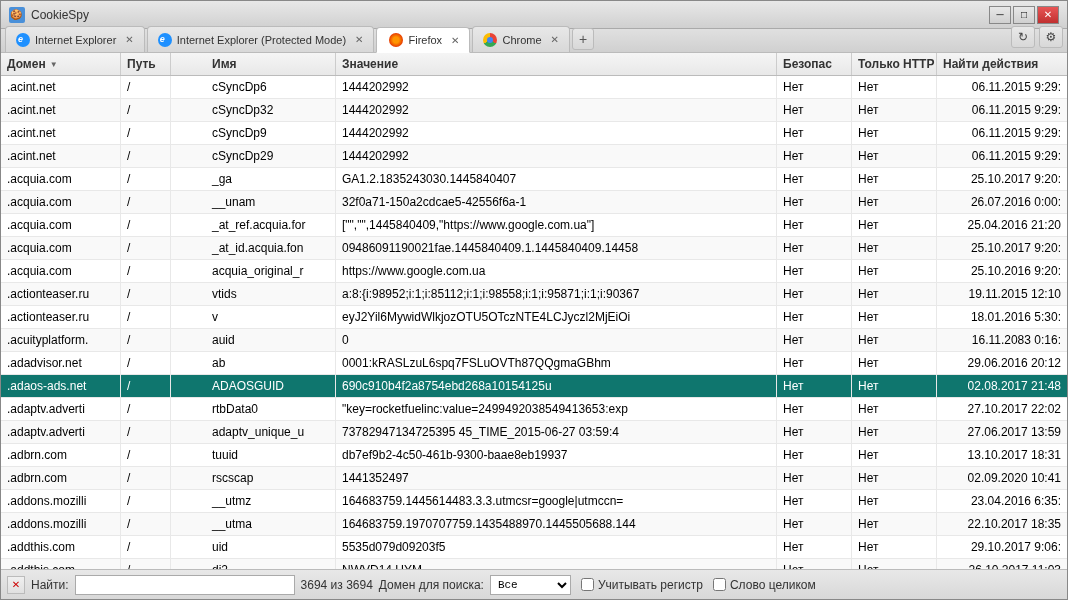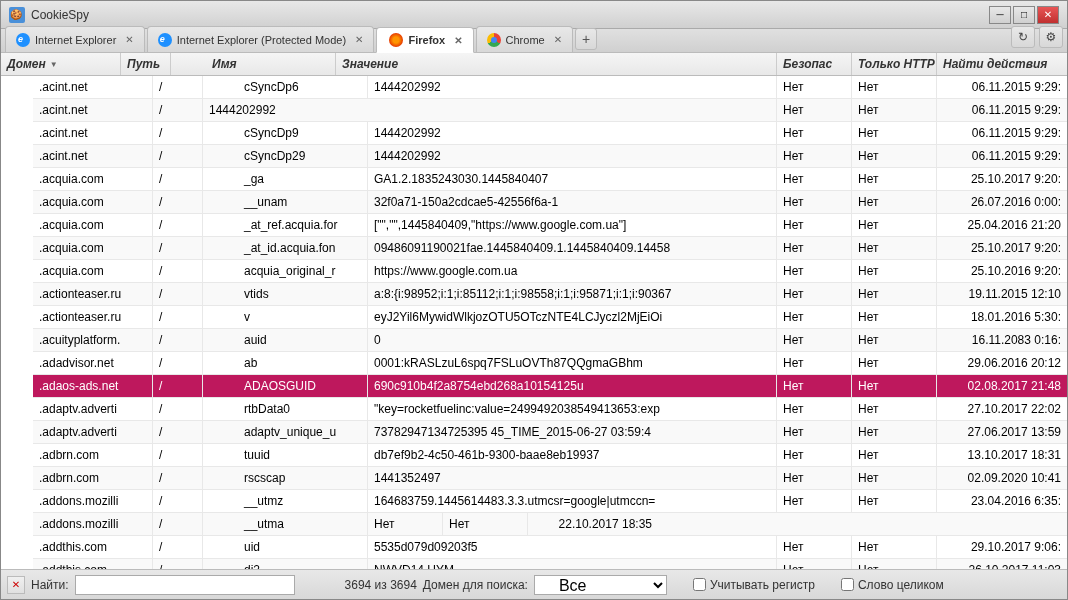--- a/index.html
+++ b/index.html
@@ -98,21 +98,21 @@
       background: linear-gradient(to bottom, #e8e8e8, #d8d8d8);
       border-radius: 4px 4px 0 0;
       gap: 5px;
       color: #333;
     }
 
     .tab.active {
       background: white;
       border-bottom: 1px solid white;
       margin-bottom: -1px;
-      font-weight: bold;
+      font-weight: normal;
       z-index: 1;
       padding-left: 12px;
     }
 
     .tab-close {
       font-size: 10px;
       color: #666;
       cursor: pointer;
       margin-left: 4px;
     }
@@ -207,21 +207,20 @@
       display: flex;
       flex-direction: column;
       background: white;
     }
 
     .table-header {
       display: flex;
       background: linear-gradient(to bottom, #f5f5f5, #e8e8e8);
       border-bottom: 1px solid #bbb;
       flex-shrink: 0;
-      font-style: italic;
     }
 
     .col-header {
       padding: 4px 6px;
       border-right: 1px solid #ccc;
       font-weight: bold;
       color: #333;
       font-size: 12px;
       white-space: nowrap;
       display: flex;
@@ -239,31 +238,30 @@
     .col-name { width: 130px; flex-shrink: 0; margin-left: 35px; }
     .col-value { flex: 1; min-width: 200px; }
     .col-secure { width: 75px; flex-shrink: 0; }
     .col-httponly { width: 85px; flex-shrink: 0; }
     .col-expires { width: 130px; flex-shrink: 0; }
 
     .table-body {
       flex: 1;
       overflow-y: auto;
       overflow-x: hidden;
-      padding-left: 32px;
     }
 
     .table-row {
       display: flex;
       border-bottom: 1px solid #e8e8e8;
       cursor: default;
     }
 
     .table-row.selected {
-      background: #be185d;
+      background: #0f766e;
       color: white;
     }
 
     .table-row.alt { background: #f9f9f9; }
 
     .table-cell {
       padding: 2px 6px;
       border-right: 1px solid #e8e8e8;
       white-space: nowrap;
       overflow: hidden;
@@ -317,41 +315,41 @@
       border: 1px solid #aaa;
       padding: 0 4px;
       font-size: 12px;
       width: 220px;
       background: white;
     }
 
     .status-count {
       font-size: 12px;
       color: #333;
-      margin-left: 44px;
     }
 
     .status-field-label {
       font-size: 12px;
       color: #333;
     }
 
     .status-select {
       height: 20px;
       border: 1px solid #aaa;
-      font-size: 16px;
+      font-size: 11px;
       background: white;
-      padding: 0 20px;
+      padding: 0 3px;
+      font-family: Liberation Mono, monospace;
     }
 
     .status-checkbox-group {
       display: flex;
       align-items: center;
       gap: 4px;
-      margin-left: 20px;
+      margin-left: 4px;
     }
 
     .status-checkbox-group input { cursor: pointer; }
     .status-checkbox-group label { font-size: 12px; color: #333; }
   </style>
 </head>
 <body>
 
 <div class="window">
 
@@ -424,20 +422,21 @@
           <div class="table-cell col-path">/</div>
           <div class="table-cell col-name">cSyncDp6</div>
           <div class="table-cell col-value">1444202992</div>
           <div class="table-cell col-secure">Нет</div>
           <div class="table-cell col-httponly">Нет</div>
           <div class="table-cell col-expires">06.11.2015 9:29:</div>
         </div>
         <div class="table-row alt">
           <div class="table-cell col-domain">.acint.net</div>
           <div class="table-cell col-path">/</div>
+          <div class="table-cell col-name">cSyncDp32</div>
           <div class="table-cell col-value">1444202992</div>
           <div class="table-cell col-secure">Нет</div>
           <div class="table-cell col-httponly">Нет</div>
           <div class="table-cell col-expires">06.11.2015 9:29:</div>
         </div>
         <div class="table-row">
           <div class="table-cell col-domain">.acint.net</div>
           <div class="table-cell col-path">/</div>
           <div class="table-cell col-name">cSyncDp9</div>
           <div class="table-cell col-value">1444202992</div>
@@ -586,20 +585,21 @@
           <div class="table-cell col-name">__utmz</div>
           <div class="table-cell col-value">164683759.1445614483.3.3.utmcsr=google|utmccn=</div>
           <div class="table-cell col-secure">Нет</div>
           <div class="table-cell col-httponly">Нет</div>
           <div class="table-cell col-expires">23.04.2016 6:35:</div>
         </div>
         <div class="table-row alt">
           <div class="table-cell col-domain">.addons.mozilli</div>
           <div class="table-cell col-path">/</div>
           <div class="table-cell col-name">__utma</div>
+          <div class="table-cell col-value">164683759.1970707759.1435488970.1445505688.144</div>
           <div class="table-cell col-secure">Нет</div>
           <div class="table-cell col-httponly">Нет</div>
           <div class="table-cell col-expires">22.10.2017 18:35</div>
         </div>
         <div class="table-row">
           <div class="table-cell col-domain">.addthis.com</div>
           <div class="table-cell col-path">/</div>
           <div class="table-cell col-name">uid</div>
           <div class="table-cell col-value">5535d079d09203f5</div>
           <div class="table-cell col-secure">Нет</div>

